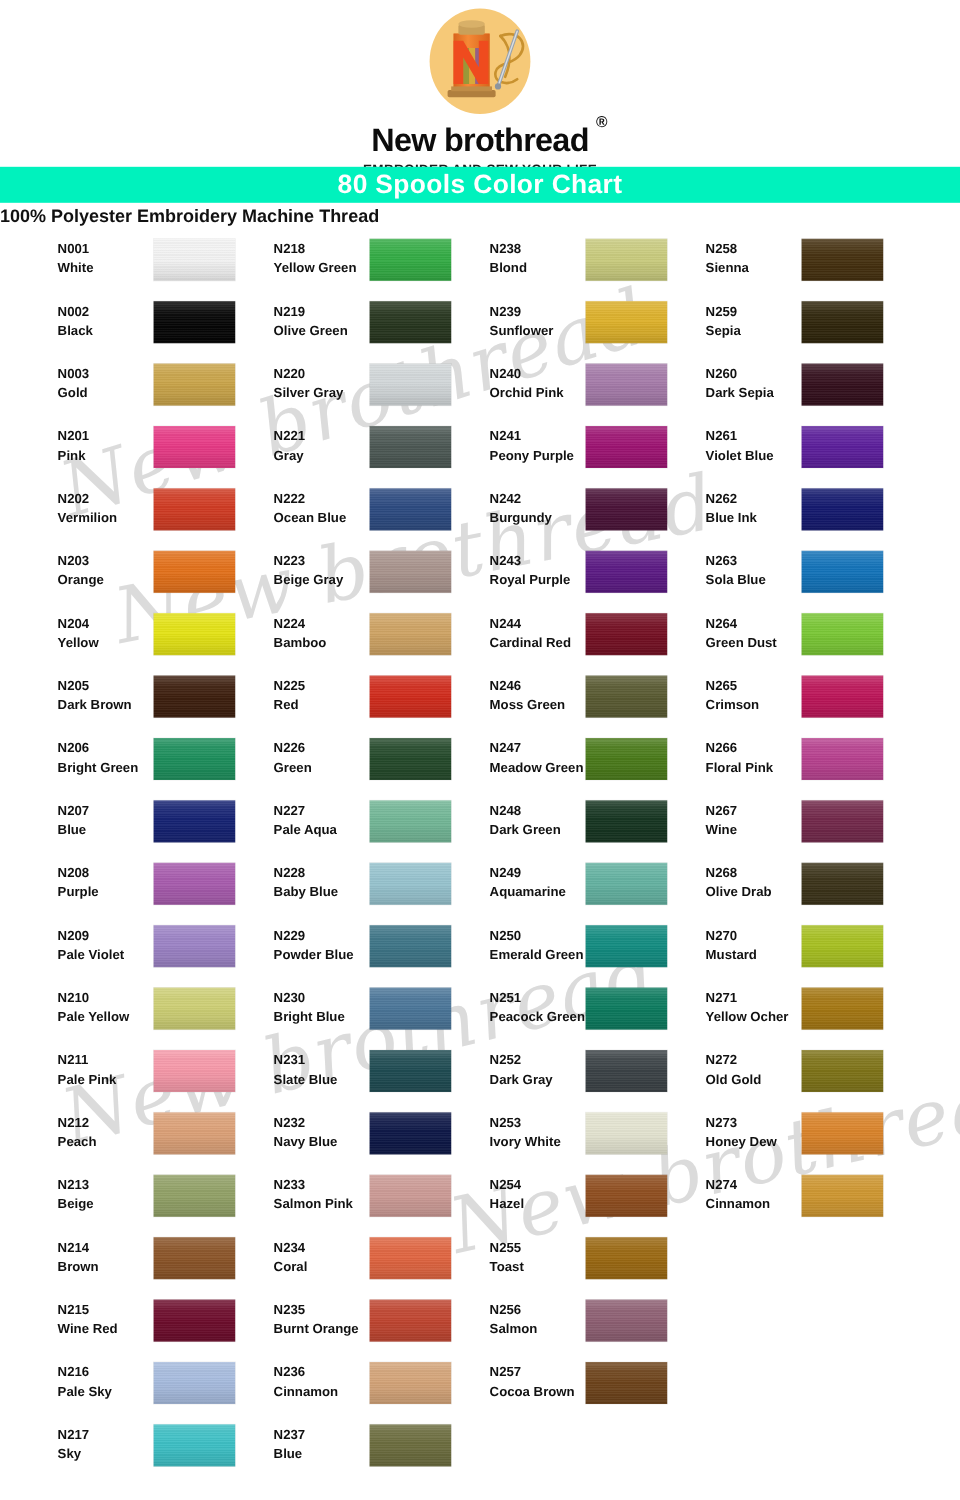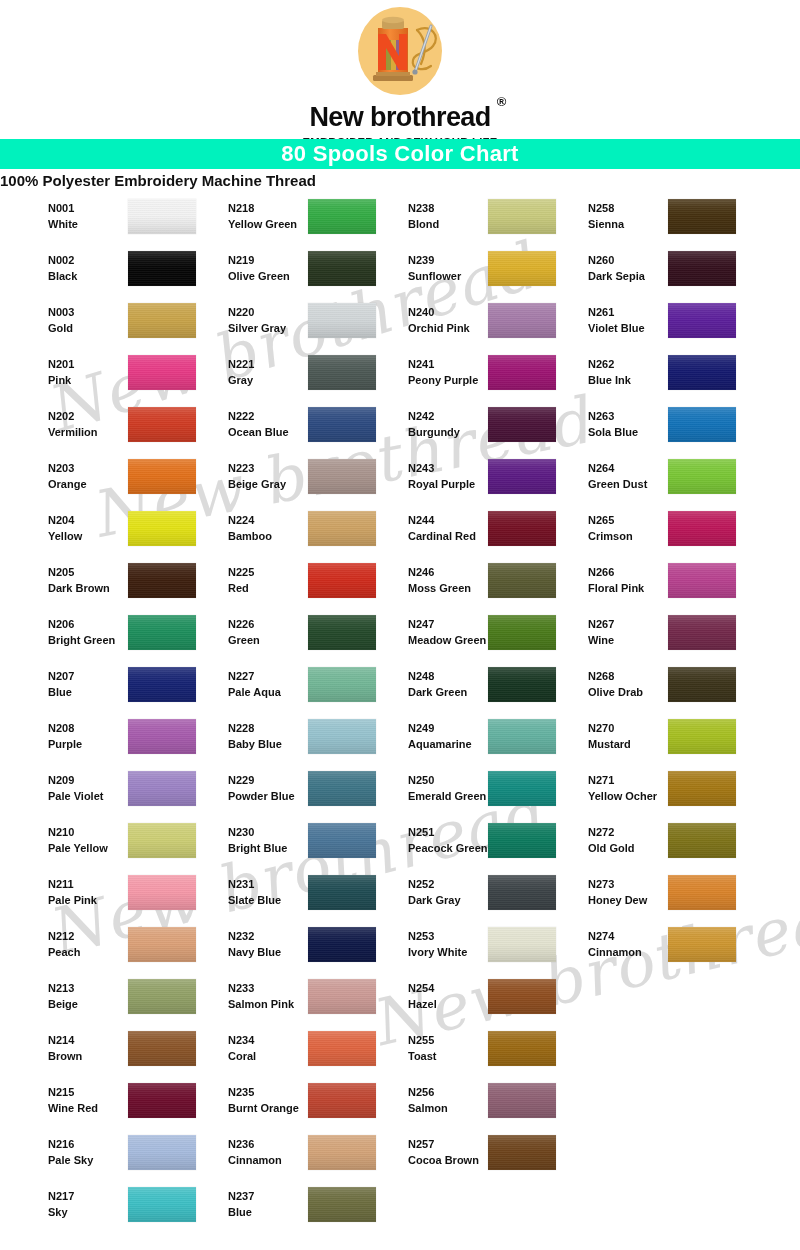--- a/index.html
+++ b/index.html
@@ -713,20 +713,29 @@
           <div class="labels">
             <span class="code">N258</span>
             <span class="name">Sienna</span>
           </div>
           <div class="swatch" style="background: rgb(69, 48, 15);">
             <i></i>
           </div>
         </div>
         <div class="row">
           <div class="labels">
+            <span class="code">N259</span>
+            <span class="name">Sepia</span>
+          </div>
+          <div class="swatch" style="background: rgb(48, 38, 12);">
+            <i></i>
+          </div>
+        </div>
+        <div class="row">
+          <div class="labels">
             <span class="code">N260</span>
             <span class="name">Dark Sepia</span>
           </div>
           <div class="swatch" style="background: rgb(52, 16, 29);">
             <i></i>
           </div>
         </div>
         <div class="row">
           <div class="labels">
             <span class="code">N261</span>

